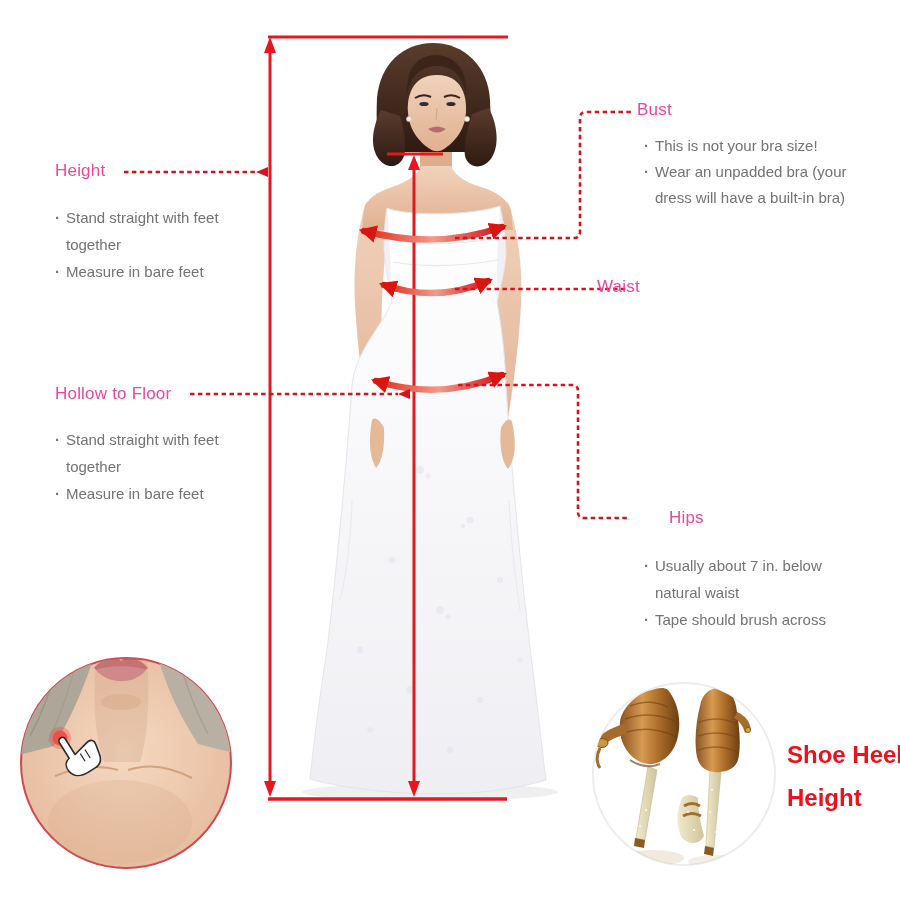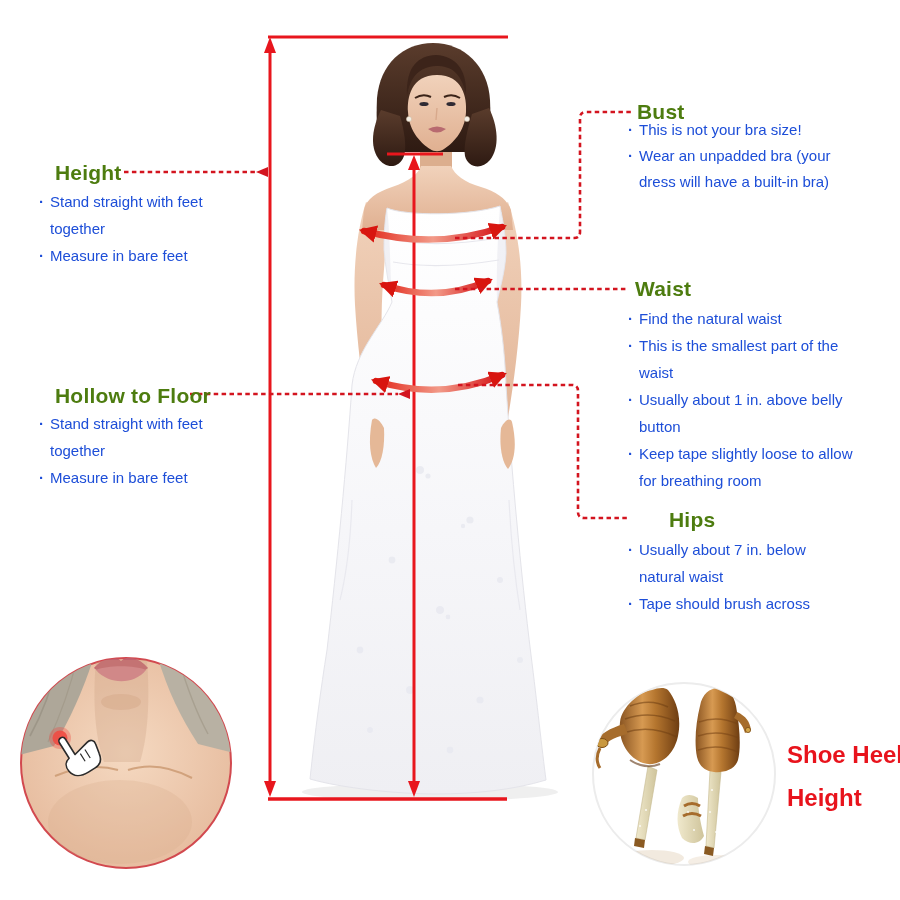--- a/index.html
+++ b/index.html
@@ -2,24 +2,24 @@
 <html><head>
 <meta charset="utf-8">
 <style>
   html,body{margin:0;padding:0;background:#fff;}
   .canvas{
     position:relative;width:900px;height:900px;background:#ffffff;overflow:hidden;
     font-family:"Liberation Sans", sans-serif;
   }
   .canvas svg{position:absolute;left:0;top:0;}
   .sec-title{
-    position:absolute;font-weight:bold;font-size:21px;color:#4d7c0f;
+    position:absolute;font-weight:normal;font-size:17px;color:#ec4899;
     white-space:nowrap;letter-spacing:.2px;
   }
-  ul.blist{position:absolute;margin:0;padding:0;list-style:none;color:#1d4ed8;font-size:15px;}
+  ul.blist{position:absolute;margin:16px;padding:0;list-style:none;color:#737373;font-size:15px;}
   ul.blist li{position:relative;padding-left:12px;}
   ul.blist li::before{content:"\00B7";position:absolute;left:1px;font-weight:700;}
   .lh275 li{line-height:27px;}
   .lh26 li{line-height:26px;}
   .lh27 li{line-height:27px;}
   .shoeheel{
     position:absolute;left:787px;top:733px;font-size:24px;font-weight:bold;
     color:#e8131c;line-height:43px;white-space:nowrap;
   }
 </style>
@@ -243,27 +243,21 @@
   <li>Stand straight with feet together</li>
   <li>Measure in bare feet</li>
 </ul>
 
 <div class="sec-title" style="left:637px;top:100px;">Bust</div>
 <ul class="blist lh26" style="left:627px;top:117px;width:222px;">
   <li>This is not your bra size!</li>
   <li>Wear an unpadded bra (your dress will have a built-in bra)</li>
 </ul>
 
-<div class="sec-title" style="left:635px;top:277px;">Waist</div>
-<ul class="blist lh27" style="left:627px;top:305px;width:236px;">
-  <li>Find the natural waist</li>
-  <li>This is the smallest part of the waist</li>
-  <li>Usually about 1 in. above belly button</li>
-  <li>Keep tape slightly loose to allow for breathing room</li>
-</ul>
+<div class="sec-title" style="left:597px;top:277px;">Waist</div>
 
 <div class="sec-title" style="left:635px;top:508px;margin-left:34px;">Hips</div>
 <ul class="blist lh27" style="left:627px;top:536px;width:200px;">
   <li>Usually about 7 in. below natural waist</li>
   <li>Tape should brush across</li>
 </ul>
 
 <div class="shoeheel">
   <div>Shoe Heel</div>
   <div>Height</div>

